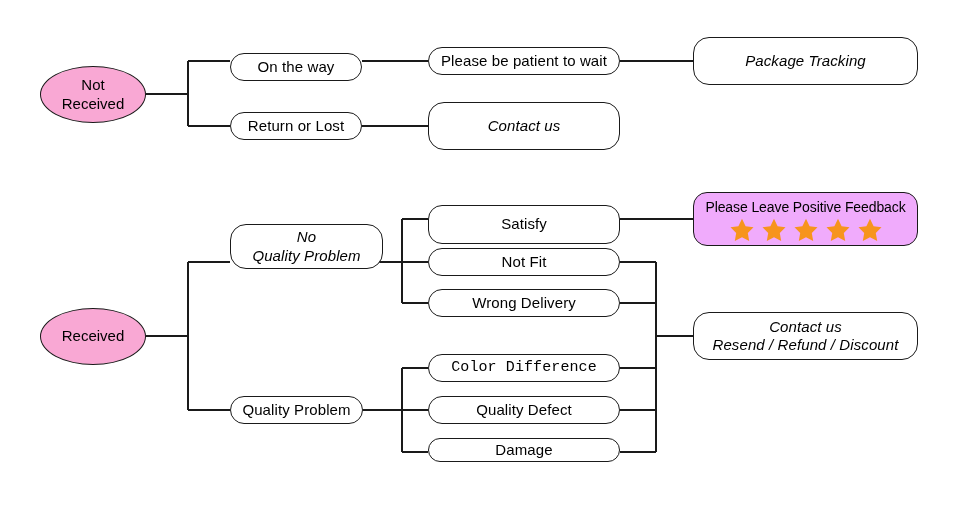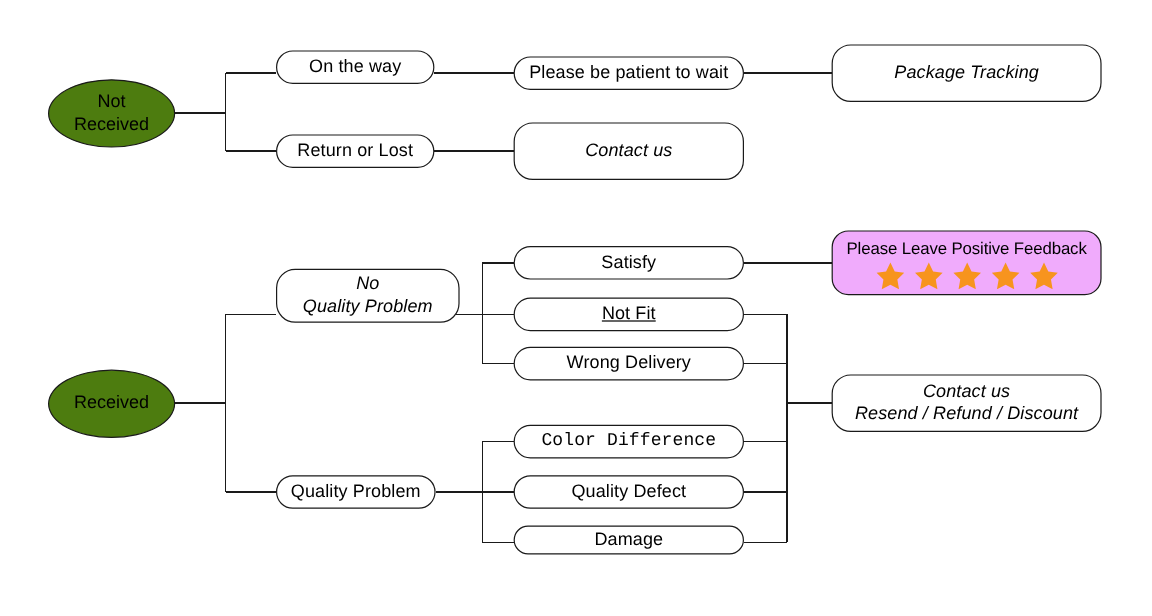--- a/index.html
+++ b/index.html
@@ -50,21 +50,21 @@
     display: block;
   }
   .ellipse {
     position: absolute;
     box-sizing: border-box;
     display: flex;
     flex-direction: column;
     align-items: center;
     justify-content: center;
     text-align: center;
-    background: #4d7c0f;
+    background: #f9a8d4;
     border: 1.3px solid #1a1a1a;
     border-radius: 50%;
     color: #000000;
     font-size: 15px;
     line-height: 1.22;
     z-index: 2;
   }
   .feedback {
     position: absolute;
     box-sizing: border-box;
@@ -147,21 +147,21 @@
 
       <line x1="656" y1="336" x2="693" y2="336"></line>
     </g>
   </svg>
 
   <div class="ellipse" style="left:40px; top:66px; width:106px; height:57px;">
     <span>Not</span>
     <span class="line2">Received</span>
   </div>
 
-  <div class="node" style="left:230px; top:42px; width:132px; height:28px;">
+  <div class="node" style="left:230px; top:53px; width:132px; height:28px;">
     <span>On the way</span>
   </div>
 
   <div class="node" style="left:230px; top:112px; width:132px; height:28px;">
     <span>Return or Lost</span>
   </div>
 
   <div class="node" style="left:428px; top:47px; width:192px; height:28px;">
     <span>Please be patient to wait</span>
   </div>
@@ -180,25 +180,25 @@
 
   <div class="node two-line" style="left:230px; top:224px; width:153px; height:45px;">
     <span>No</span>
     <span class="line2">Quality Problem</span>
   </div>
 
   <div class="node" style="left:230px; top:396px; width:133px; height:28px;">
     <span>Quality Problem</span>
   </div>
 
-  <div class="node" style="left:428px; top:205px; width:192px; height:28px;">
+  <div class="node" style="left:428px; top:205px; width:192px; height:39px;">
     <span>Satisfy</span>
   </div>
 
-  <div class="node" style="left:428px; top:248px; width:192px; height:28px;text-decoration:underline;">
+  <div class="node" style="left:428px; top:248px; width:192px; height:28px;">
     <span>Not Fit</span>
   </div>
 
   <div class="node" style="left:428px; top:289px; width:192px; height:28px;text-align:right;">
     <span>Wrong Delivery</span>
   </div>
 
   <div class="node" style="left:428px; top:354px; width:192px; height:28px;font-family:Liberation Mono, monospace;">
     <span>Color Difference</span>
   </div>

